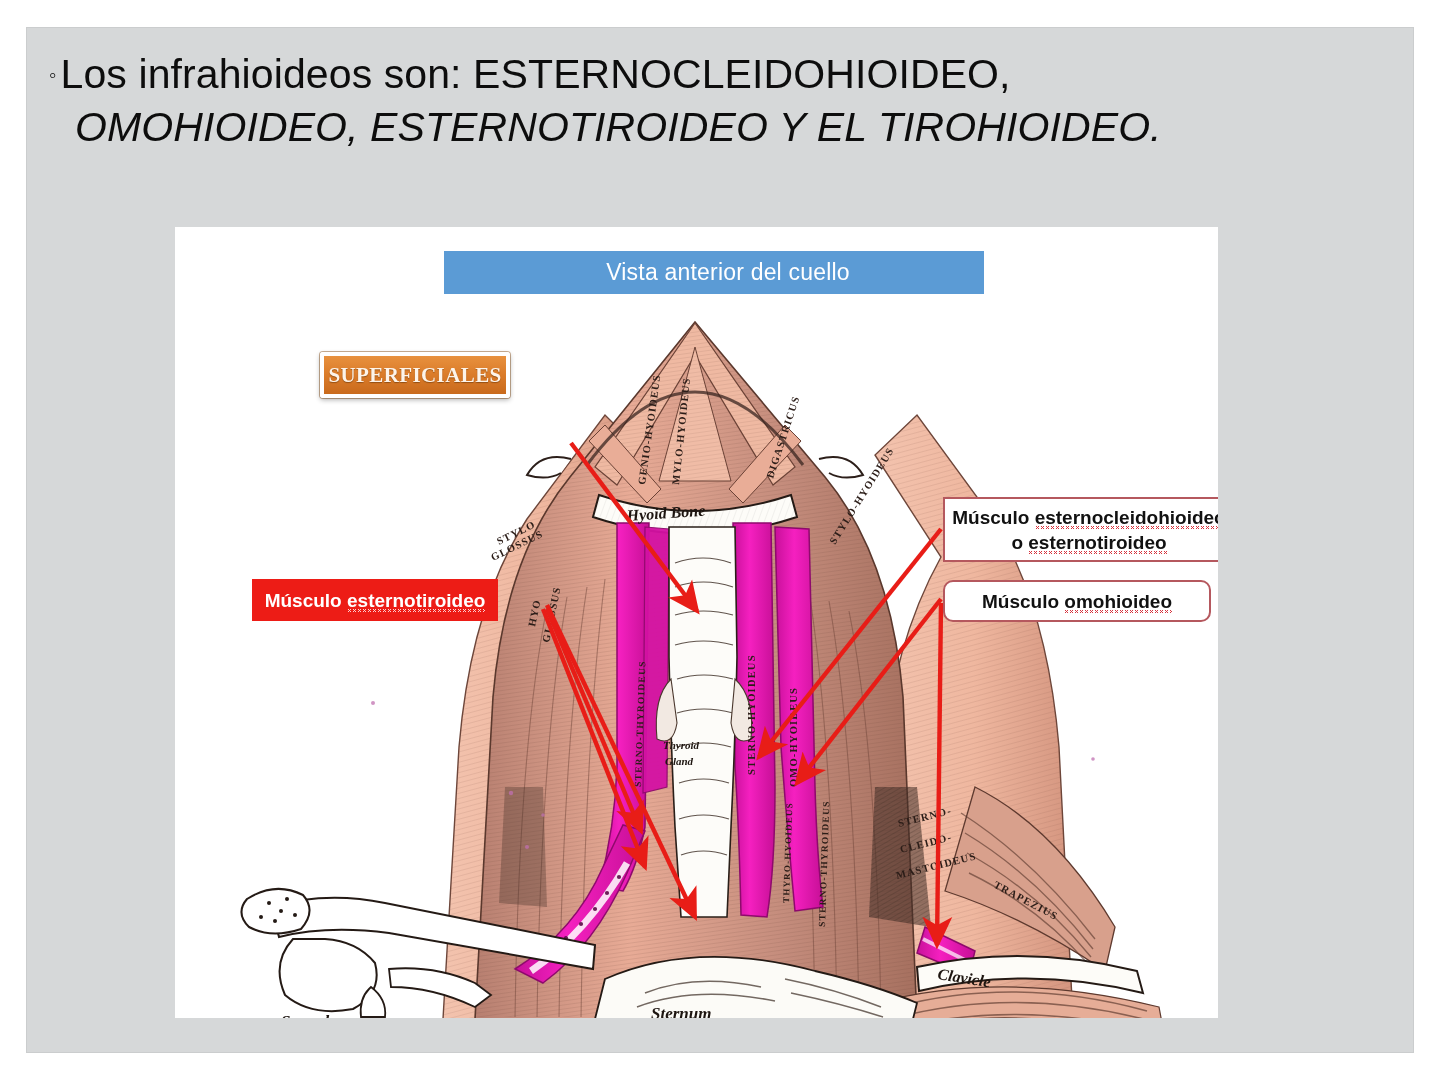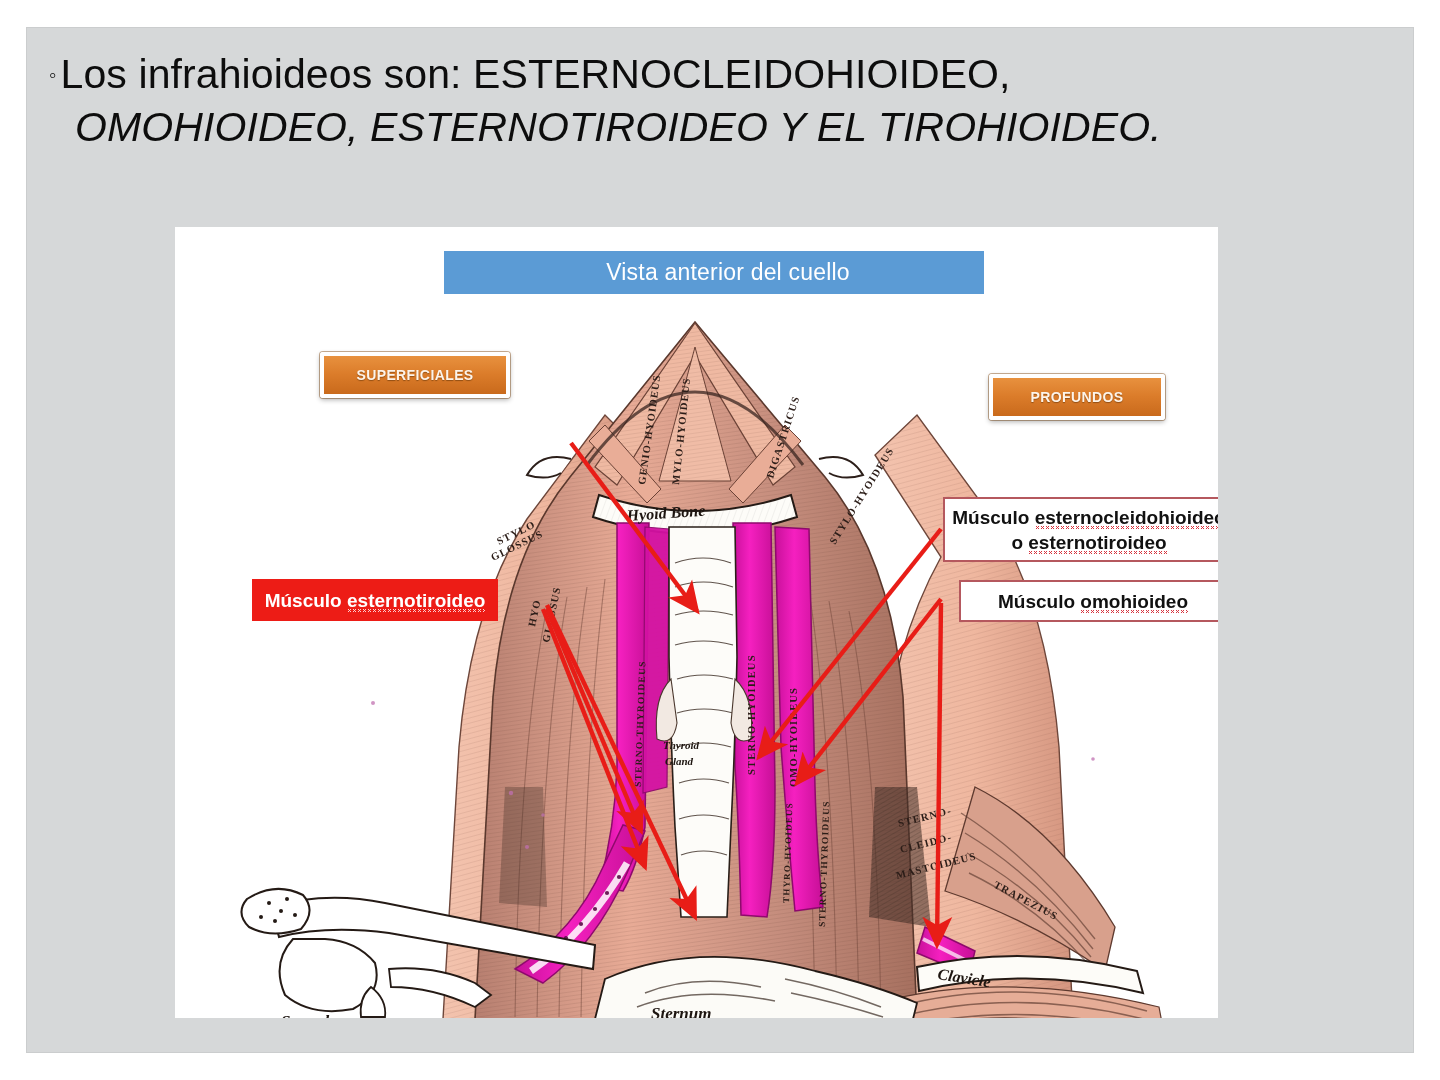--- a/index.html
+++ b/index.html
@@ -88,25 +88,25 @@
     background: linear-gradient(to bottom, #e8913e 0%, #db7c2a 48%, #c96a1c 100%);
     border: 4px solid #ffffff;
     border-radius: 3px;
     box-shadow: 0 2px 5px rgba(0,0,0,0.30), 0 0 0 1px rgba(140,80,20,0.45);
     display: flex;
     align-items: center;
     justify-content: center;
   }
   .badge .badge-text {
     color: #fdf4ea;
-    font-size: 14px;
+    font-size: 21px;
     font-weight: 600;
     letter-spacing: 0.4px;
     text-shadow: 0 1px 1px rgba(90,45,5,0.55);
-    font-family: Liberation Sans, sans-serif;
+    font-family: Liberation Serif, serif;
   }
   #badge-superficiales { left: 145px; top: 125px; width: 182px; height: 38px; }
   #badge-profundos     { left: 814px; top: 147px; width: 168px; height: 38px; }
 
   
   .callout {
     position: absolute;
     background: #ffffff;
     border: 2px solid #b5585e;
     box-sizing: border-box;
@@ -143,21 +143,21 @@
   }
   .callout.filled .sq {
     background-image:
       linear-gradient(45deg, transparent 40%, #ffd2d2 40%, #ffd2d2 60%, transparent 60%),
       linear-gradient(-45deg, transparent 40%, #ffd2d2 40%, #ffd2d2 60%, transparent 60%);
   }
 
   #callout-tirohioideo   { left: 97px;  top: 195px; width: 296px; height: 42px; }
   #callout-esternotiro   { left: 77px;  top: 352px; width: 246px; height: 42px; }
   #callout-esternocleido { left: 768px; top: 270px; width: 292px; height: 65px; }
-  #callout-omohioideo    { left: 784px; top: 353px; width: 268px; height: 42px; }
+  #callout-omohioideo    { left: 768px; top: 353px; width: 268px; height: 42px; border-radius: 10px; }
 
   
   #anatomy-svg, #leader-svg {
     position: absolute;
     left: 0; top: 0;
     width: 1043px;
     height: 791px;
   }
   #anatomy-svg { z-index: 2; }
   #leader-svg  { z-index: 5; }
@@ -416,23 +416,20 @@
       </g>
     </svg>
 
     <div id="blue-banner">
       <span class="banner-text">Vista anterior del  cuello</span>
     </div>
 
     <div class="badge" id="badge-superficiales">
       <span class="badge-text">SUPERFICIALES</span>
     </div>
-    <div class="badge" id="badge-profundos">
-      <span class="badge-text">PROFUNDOS</span>
-    </div>
 
 
     <div class="callout filled" id="callout-esternotiro">
       <span class="callout-text">
         <span>Músculo </span><span class="sq">esternotiroideo</span>
       </span>
     </div>
 
     <div class="callout" id="callout-esternocleido">
       <span class="callout-text">

